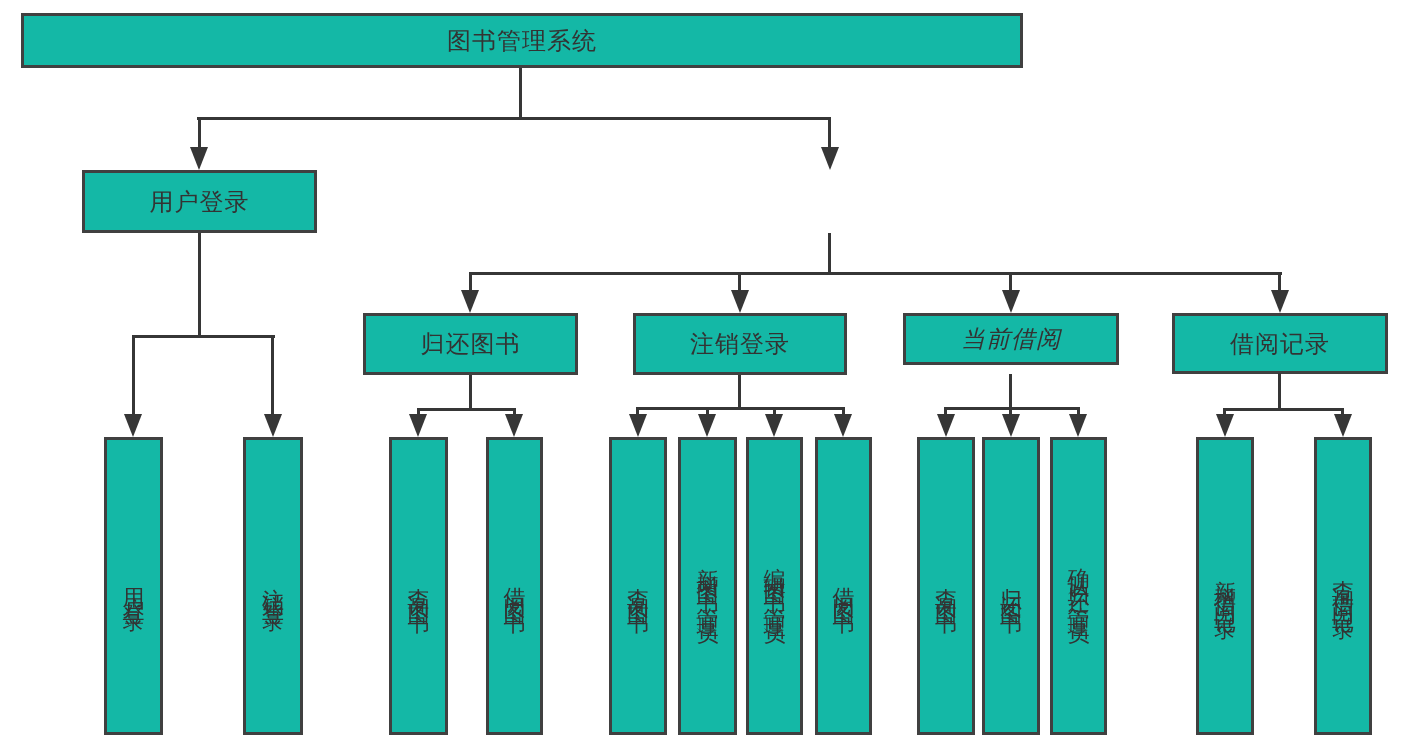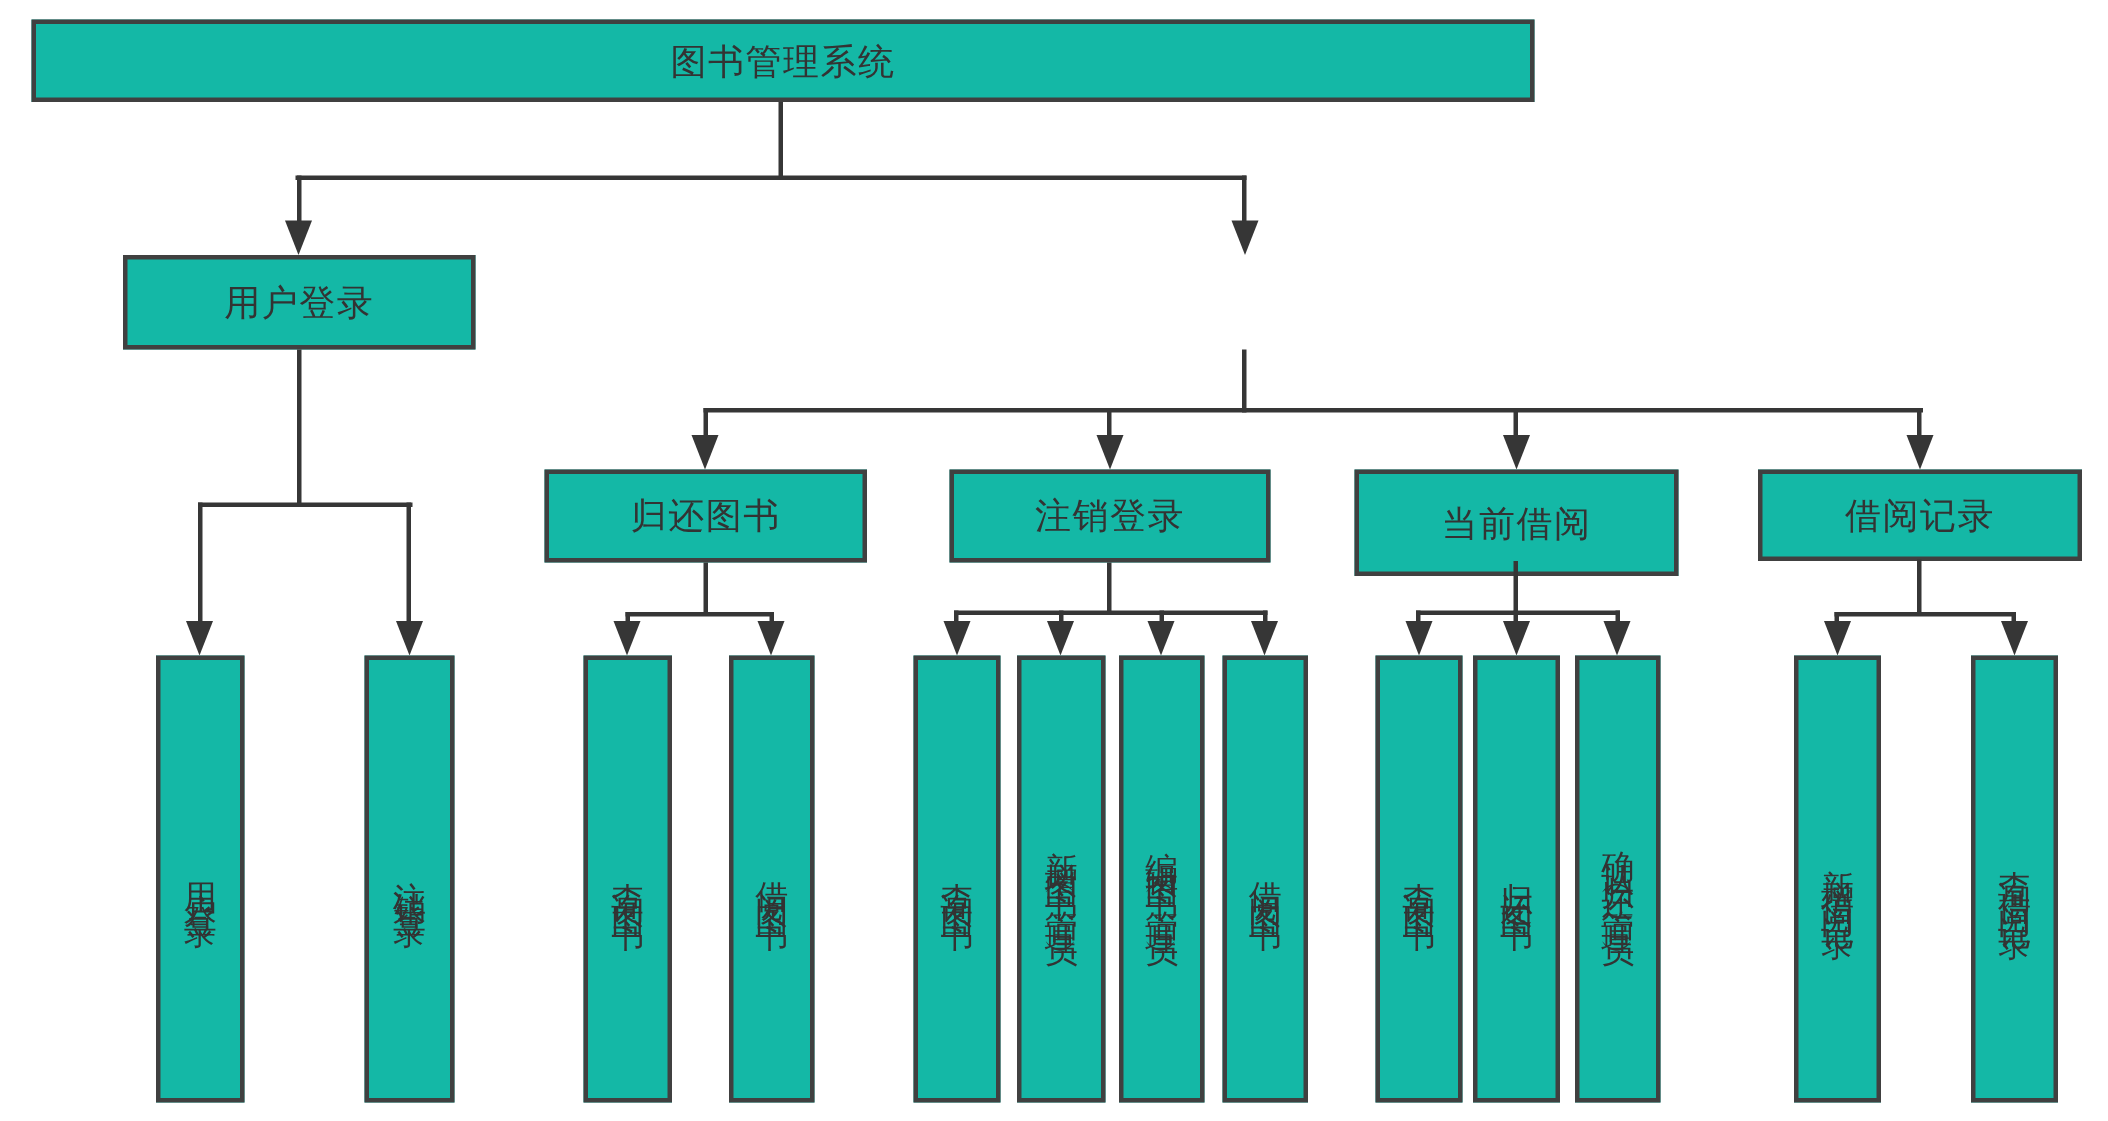--- a/index.html
+++ b/index.html
@@ -64,21 +64,21 @@
   <div class="arrow" style="left:1002px; top:290px;"></div>
   <div class="line" style="left:1278px; top:272px; width:3px; height:20px;"></div>
   <div class="arrow" style="left:1271px; top:290px;"></div>
 
   <div class="box hbox" style="left:363px; top:313px; width:215px; height:62px;">
     <span>归还图书</span>
   </div>
   <div class="box hbox" style="left:633px; top:313px; width:214px; height:62px;">
     <span>注销登录</span>
   </div>
-  <div class="box hbox" style="left:903px; top:313px; width:216px; height:71px;">
+  <div class="box hbox" style="left:903px; top:313px; width:216px; height:52px;font-style:italic;">
     <span>当前借阅</span>
   </div>
   <div class="box hbox" style="left:1172px; top:313px; width:216px; height:61px;">
     <span>借阅记录</span>
   </div>
 
   <div class="line" style="left:469px; top:375px; width:3px; height:35px;"></div>
   <div class="line" style="left:417px; top:408px; width:99px; height:3px;"></div>
   <div class="line" style="left:417px; top:408px; width:3px; height:9px;"></div>
   <div class="arrow" style="left:409px; top:414px;"></div>

